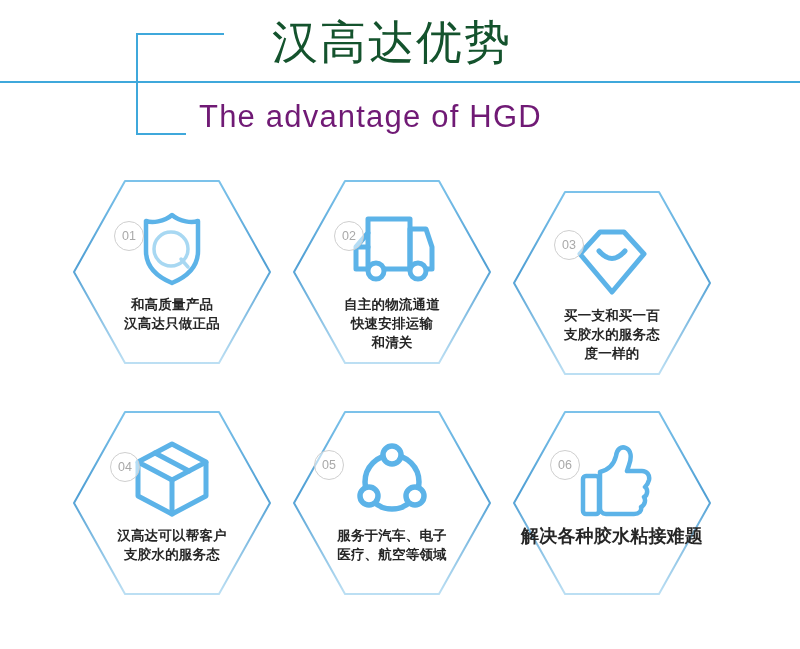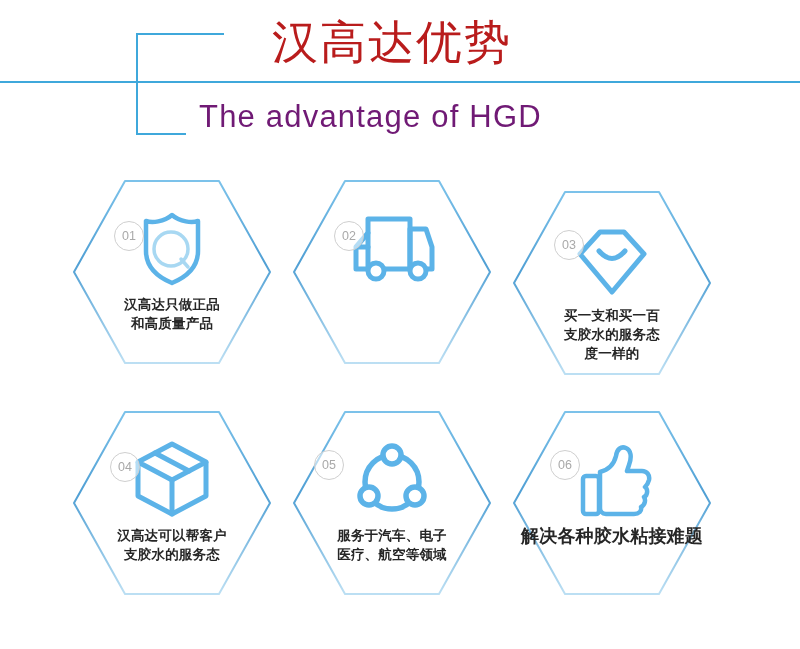--- a/index.html
+++ b/index.html
@@ -67,21 +67,21 @@
     background: #3fa8db;
   }
 
   .title-cn {
     position: absolute;
     left: 272px;
     top: 12px;
     font-size: 46px;
     line-height: 60px;
     letter-spacing: 2px;
-    color: #b91c1c;
+    color: #14532d;
     font-family: "DejaVu Sans", "Liberation Sans", sans-serif;
     white-space: nowrap;
   }
   .title-en {
     position: absolute;
     left: 199px;
     top: 96px;
     font-size: 31px;
     line-height: 42px;
     letter-spacing: 1.2px;
@@ -194,22 +194,22 @@
       </svg>
       <div class="badge" style="left:42px; top:42px;">01</div>
       <div class="card-icon">
         <svg viewBox="0 0 92 82">
           <path d="M46 8 C 38 15, 26 16, 20 14 L20 44 C20 62, 34 71, 46 76 C58 71, 72 62, 72 44 L72 14 C66 16, 54 15, 46 8 Z" fill="none" stroke="#5cb3e8" stroke-width="4.5" stroke-linejoin="round" stroke-linecap="round"></path>
           <circle cx="45" cy="42" r="17" fill="none" stroke="#a8d8f2" stroke-width="3.5"></circle>
           <line x1="55" y1="52" x2="62" y2="60" stroke="#a8d8f2" stroke-width="3.5" stroke-linecap="round"></line>
         </svg>
       </div>
       <div class="card-text">
+        <div>和高质量产品</div>
         <div>汉高达只做正品</div>
-        <div>和高质量产品</div>
       </div>
     </div>
 
     <div class="card pos-r0c1">
       <svg class="hex-svg" viewBox="0 0 200 186">
         <defs>
           <linearGradient id="hg2" x1="0" y1="0" x2="0" y2="1">
             <stop offset="0" stop-color="#7cc2ea"></stop>
             <stop offset="0.45" stop-color="#4f9fd4"></stop>
             <stop offset="1" stop-color="#bcdff3"></stop>
@@ -221,20 +221,25 @@
       <div class="card-icon">
         <svg viewBox="0 0 92 82">
           <path d="M22 26 L10 40 L10 62 L64 62 L64 12 L22 12 Z" fill="none" stroke="#5cb3e8" stroke-width="5" stroke-linejoin="round" stroke-linecap="round"></path>
           <line x1="22" y1="26" x2="22" y2="62" stroke="#5cb3e8" stroke-width="5" stroke-linecap="round"></line>
           <line x1="12" y1="40" x2="22" y2="40" stroke="#5cb3e8" stroke-width="5" stroke-linecap="round"></line>
           <path d="M64 22 L80 22 L86 40 L86 62 L64 62 Z" fill="none" stroke="#5cb3e8" stroke-width="5" stroke-linejoin="round"></path>
           <circle cx="30" cy="64" r="8" fill="#ffffff" stroke="#5cb3e8" stroke-width="5"></circle>
           <circle cx="72" cy="64" r="8" fill="#ffffff" stroke="#5cb3e8" stroke-width="5"></circle>
         </svg>
       </div>
+      <div class="card-text">
+        <div>自主的物流通道</div>
+        <div>快速安排运输</div>
+        <div>和清关</div>
+      </div>
     </div>
 
     <div class="card pos-r0c2">
       <svg class="hex-svg" viewBox="0 0 200 186">
         <defs>
           <linearGradient id="hg3" x1="0" y1="0" x2="0" y2="1">
             <stop offset="0" stop-color="#7cc2ea"></stop>
             <stop offset="0.45" stop-color="#4f9fd4"></stop>
             <stop offset="1" stop-color="#bcdff3"></stop>
           </linearGradient>

